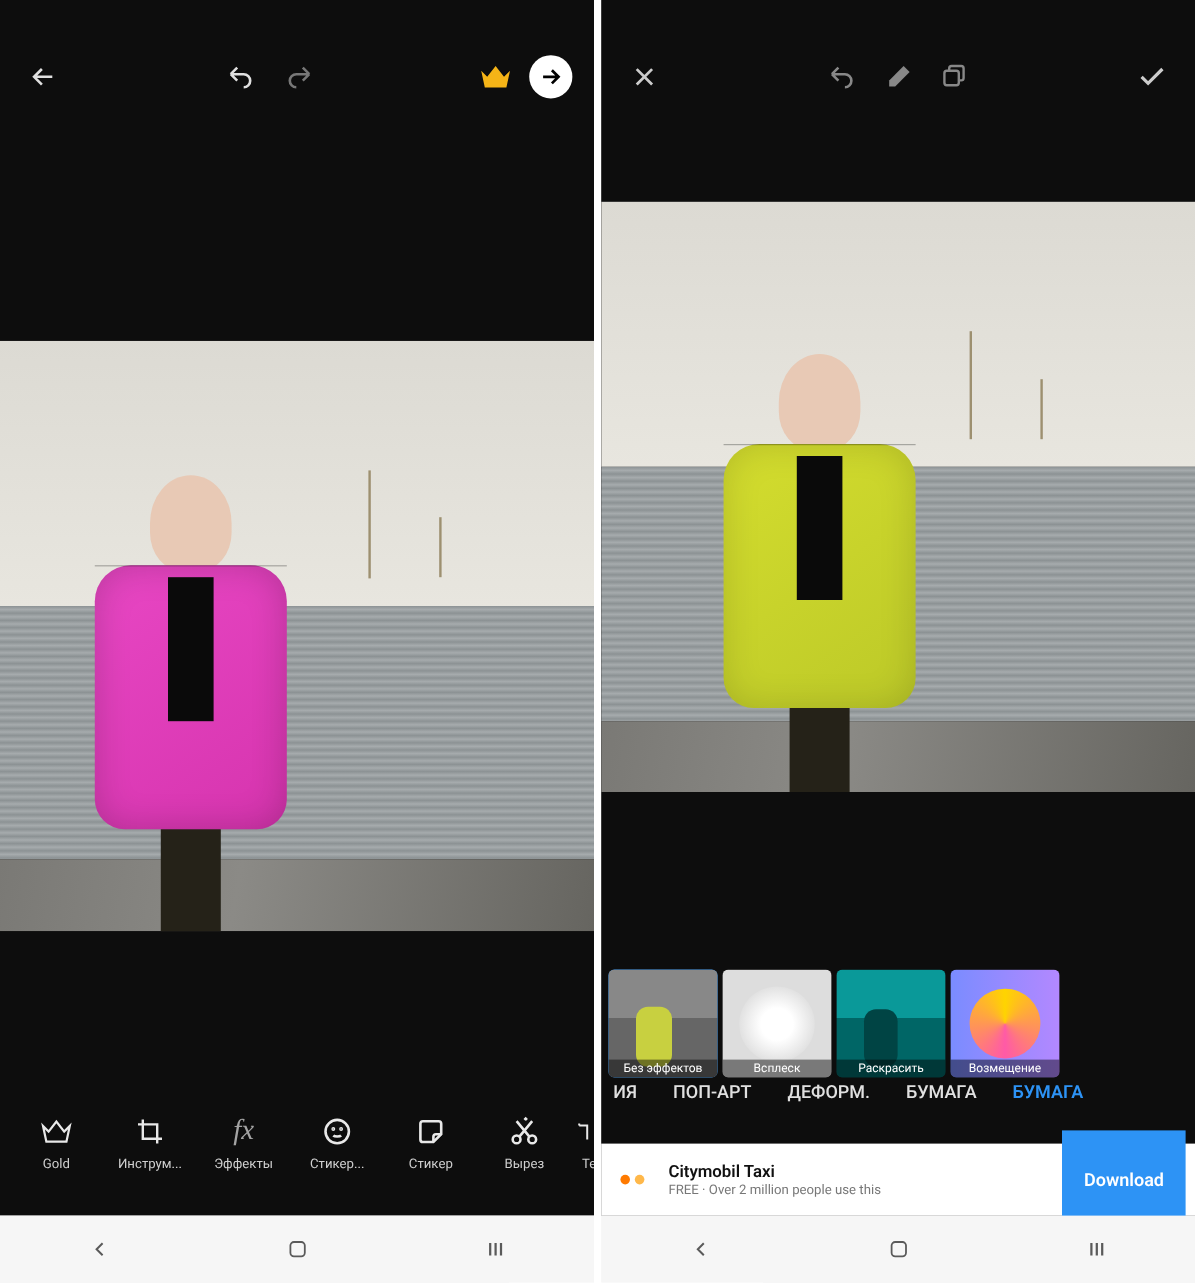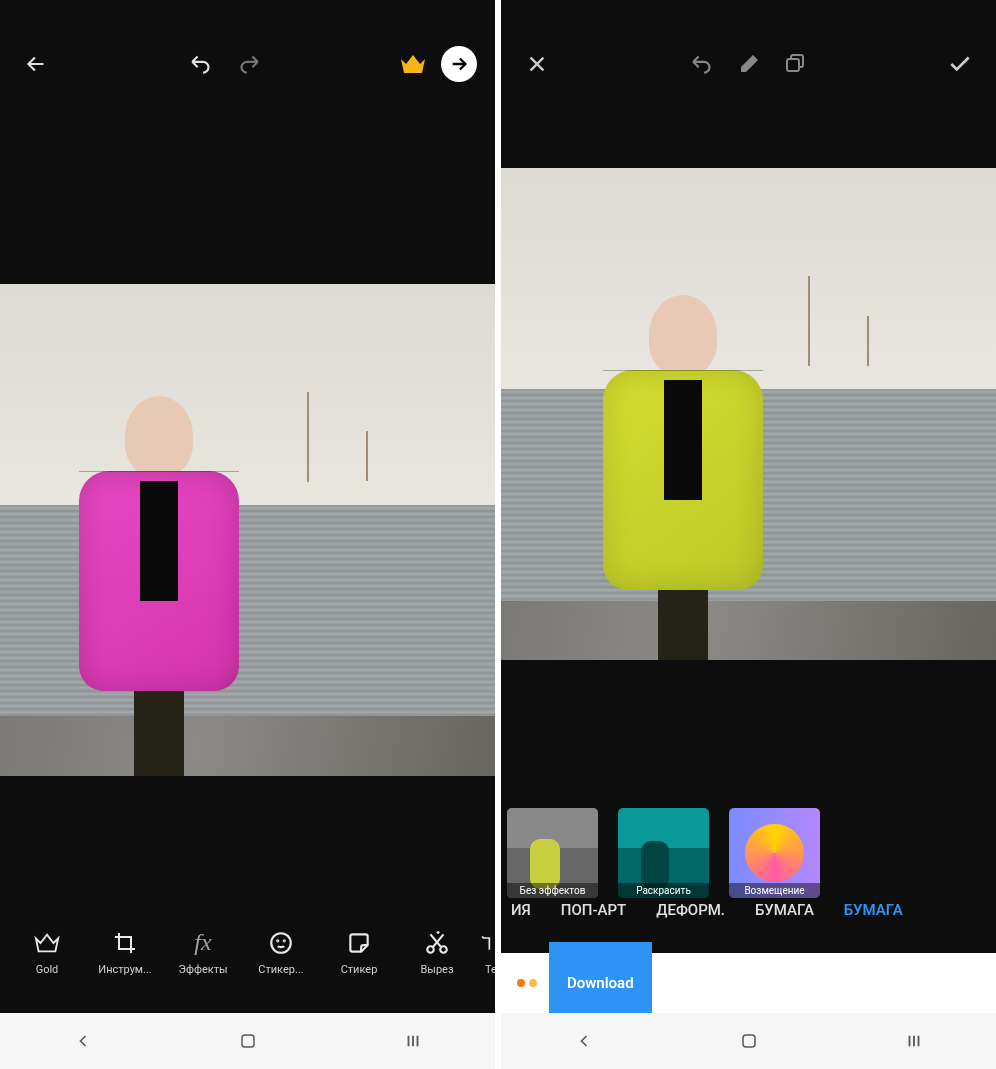--- a/index.html
+++ b/index.html
@@ -154,21 +154,21 @@
   font-size: 22px;
 }
 .tool-label {
   font-size: 11px;
   color: #d0d0d0;
   white-space: nowrap;
 }
 .filter-strip {
   height: 96px;
   display: flex;
-  gap: 20px;
+  gap: 4px;
   padding: 3px 6px;
   overflow: hidden;
 }
 .filter-thumb {
   width: 91px;
   height: 90px;
   position: relative;
   border-radius: 5px;
   overflow: hidden;
   cursor: pointer;
@@ -447,20 +447,26 @@
     </div>
 
     <div class="filter-strip">
       <div class="filter-thumb selected">
         <div class="filter-thumb-img" style="background:linear-gradient(#888 45%,#666 45%)">
             <div style="position:absolute;left:25%;bottom:10%;width:30px;height:50px;background:#c8d040;border-radius:10px"></div>
           </div>
         <div class="filter-thumb-label">Без эффектов</div>
       </div>
       <div class="filter-thumb">
+        <div class="filter-thumb-img" style="background:#ddd">
+            <div style="position:absolute;inset:15%;border-radius:50%;background:radial-gradient(#fff 30%,#ccc)"></div>
+          </div>
+        <div class="filter-thumb-label">Всплеск</div>
+      </div>
+      <div class="filter-thumb">
         <div class="filter-thumb-img" style="background:linear-gradient(#0a9999 45%,#066 45%)">
             <div style="position:absolute;left:25%;bottom:10%;width:28px;height:48px;background:#044;border-radius:10px"></div>
           </div>
         <div class="filter-thumb-label">Раскрасить</div>
       </div>
       <div class="filter-thumb">
         <div class="filter-thumb-img" style="background:linear-gradient(90deg,#7a8cff,#b388ff)">
             <div style="position:absolute;inset:18%;border-radius:50%;background:conic-gradient(#ffd400,#ff5aa7,#ffd400)"></div>
           </div>
         <div class="filter-thumb-label">Возмещение</div>
@@ -470,20 +476,24 @@
     <div class="category-tabs">
       <span class="category-tab">ИЯ</span>
       <span class="category-tab">ПОП-АРТ</span>
       <span class="category-tab">ДЕФОРМ.</span>
       <span class="category-tab">БУМАГА</span>
       <span class="category-tab active">БУМАГА</span>
     </div>
 
     <div class="ad-bar">
       <div class="ad-logo"></div>
+      <div class="ad-text">
+        <div class="ad-title">Citymobil Taxi</div>
+        <div class="ad-sub">FREE · Over 2 million people use this</div>
+      </div>
       <div class="ad-btn">Download</div>
     </div>
   </div>
   <div class="nav-bar">
     <div class="nav-icon">
         <svg width="20" height="20" viewBox="0 0 24 24" fill="none" stroke="#5a5a5a" stroke-width="2">
           <path d="M15 18l-6-6 6-6"></path>
         </svg>
       </div>
     <div class="nav-icon">

